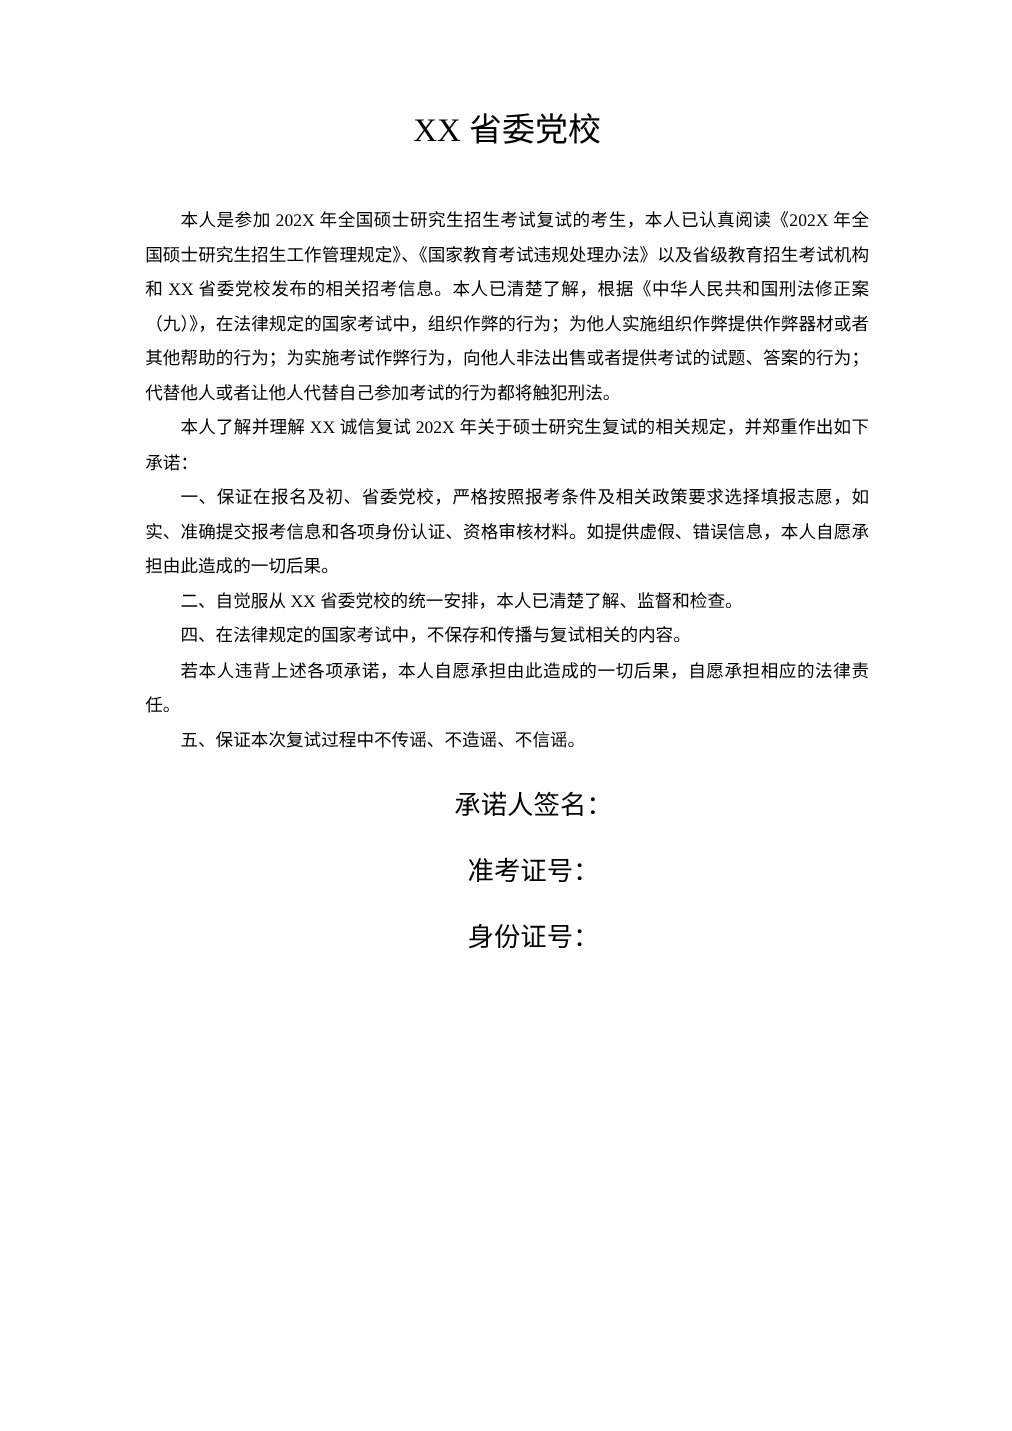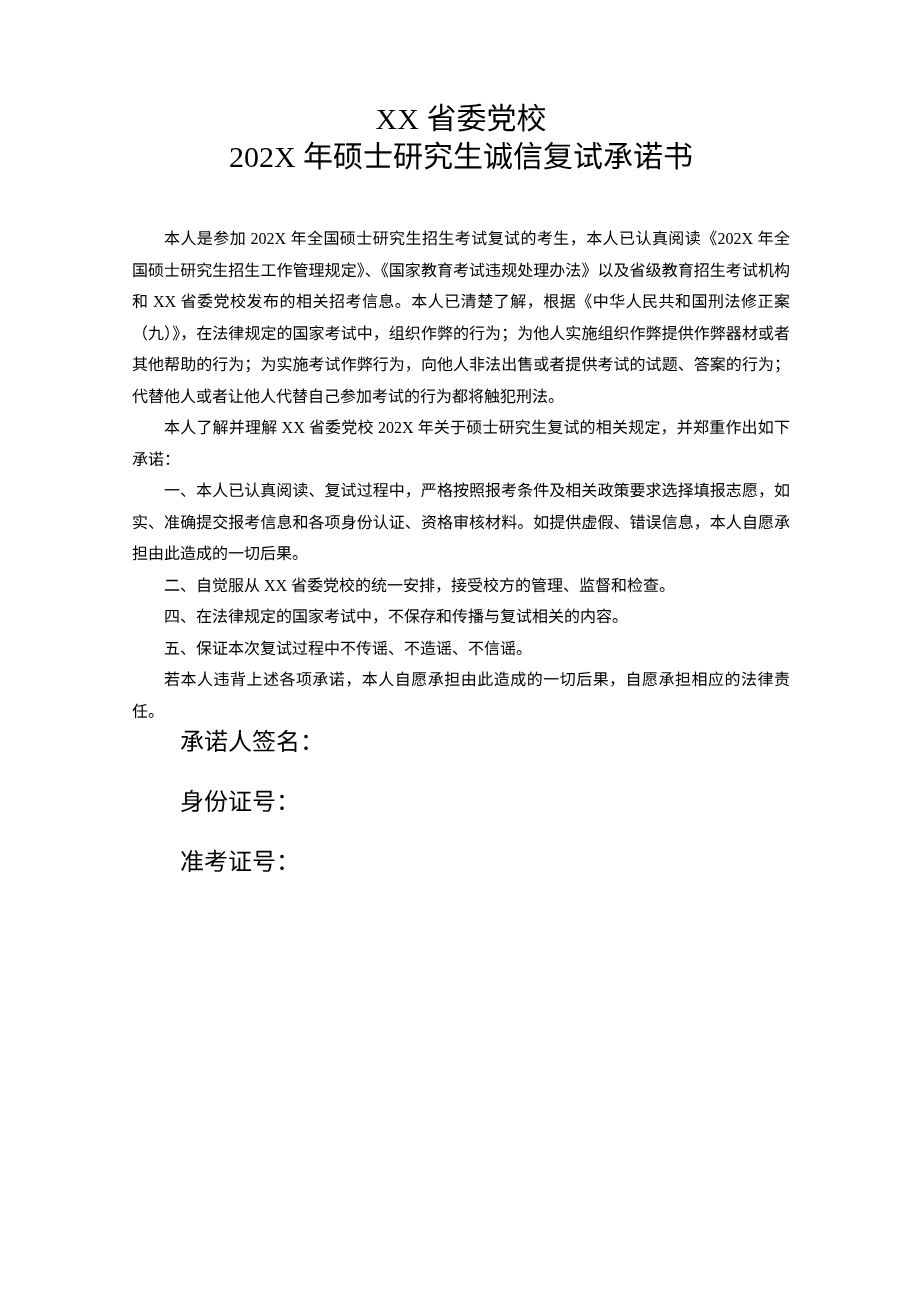--- a/index.html
+++ b/index.html
@@ -30,48 +30,49 @@
   }
   .body-block p {
     margin: 0;
     font-size: 16px;
     line-height: 31.5px;
     text-align: justify;
     text-indent: 2em;
     word-break: break-all;
   }
   .signature-block {
+    margin-top: 29px;
+    text-align: center;
   }
   .signature-block p {
     margin: 0 0 29px 0;
     font-size: 24px;
     line-height: 31px;
     text-indent: 2em;
     white-space: nowrap;
   }
 </style>
 </head>
 <body>
 
 <div class="page">
 
   <div class="title-block">
     <div class="title">XX 省委党校</div>
-    <div class="title">202X 年硕士研究生诚信复试承诺书</div>
   </div>
 
   <div class="body-block">
     <p>本人是参加 202X 年全国硕士研究生招生考试复试的考生，本人已认真阅读《202X 年全国硕士研究生招生工作管理规定》、《国家教育考试违规处理办法》以及省级教育招生考试机构和 XX 省委党校发布的相关招考信息。本人已清楚了解，根据《中华人民共和国刑法修正案（九）》，在法律规定的国家考试中，组织作弊的行为；为他人实施组织作弊提供作弊器材或者其他帮助的行为；为实施考试作弊行为，向他人非法出售或者提供考试的试题、答案的行为；代替他人或者让他人代替自己参加考试的行为都将触犯刑法。</p>
-    <p>本人了解并理解 XX 省委党校 202X 年关于硕士研究生复试的相关规定，并郑重作出如下承诺：</p>
-    <p>一、本人已认真阅读、复试过程中，严格按照报考条件及相关政策要求选择填报志愿，如实、准确提交报考信息和各项身份认证、资格审核材料。如提供虚假、错误信息，本人自愿承担由此造成的一切后果。</p>
-    <p>二、自觉服从 XX 省委党校的统一安排，接受校方的管理、监督和检查。</p>
+    <p>本人了解并理解 XX 诚信复试 202X 年关于硕士研究生复试的相关规定，并郑重作出如下承诺：</p>
+    <p>一、保证在报名及初、省委党校，严格按照报考条件及相关政策要求选择填报志愿，如实、准确提交报考信息和各项身份认证、资格审核材料。如提供虚假、错误信息，本人自愿承担由此造成的一切后果。</p>
+    <p>二、自觉服从 XX 省委党校的统一安排，本人已清楚了解、监督和检查。</p>
     <p>四、在法律规定的国家考试中，不保存和传播与复试相关的内容。</p>
+    <p>若本人违背上述各项承诺，本人自愿承担由此造成的一切后果，自愿承担相应的法律责任。</p>
     <p>五、保证本次复试过程中不传谣、不造谣、不信谣。</p>
-    <p>若本人违背上述各项承诺，本人自愿承担由此造成的一切后果，自愿承担相应的法律责任。</p>
   </div>
 
   <div class="signature-block">
     <p>承诺人签名：</p>
+    <p>准考证号：</p>
     <p>身份证号：</p>
-    <p>准考证号：</p>
   </div>
 
 </div>
 
 </body></html>

